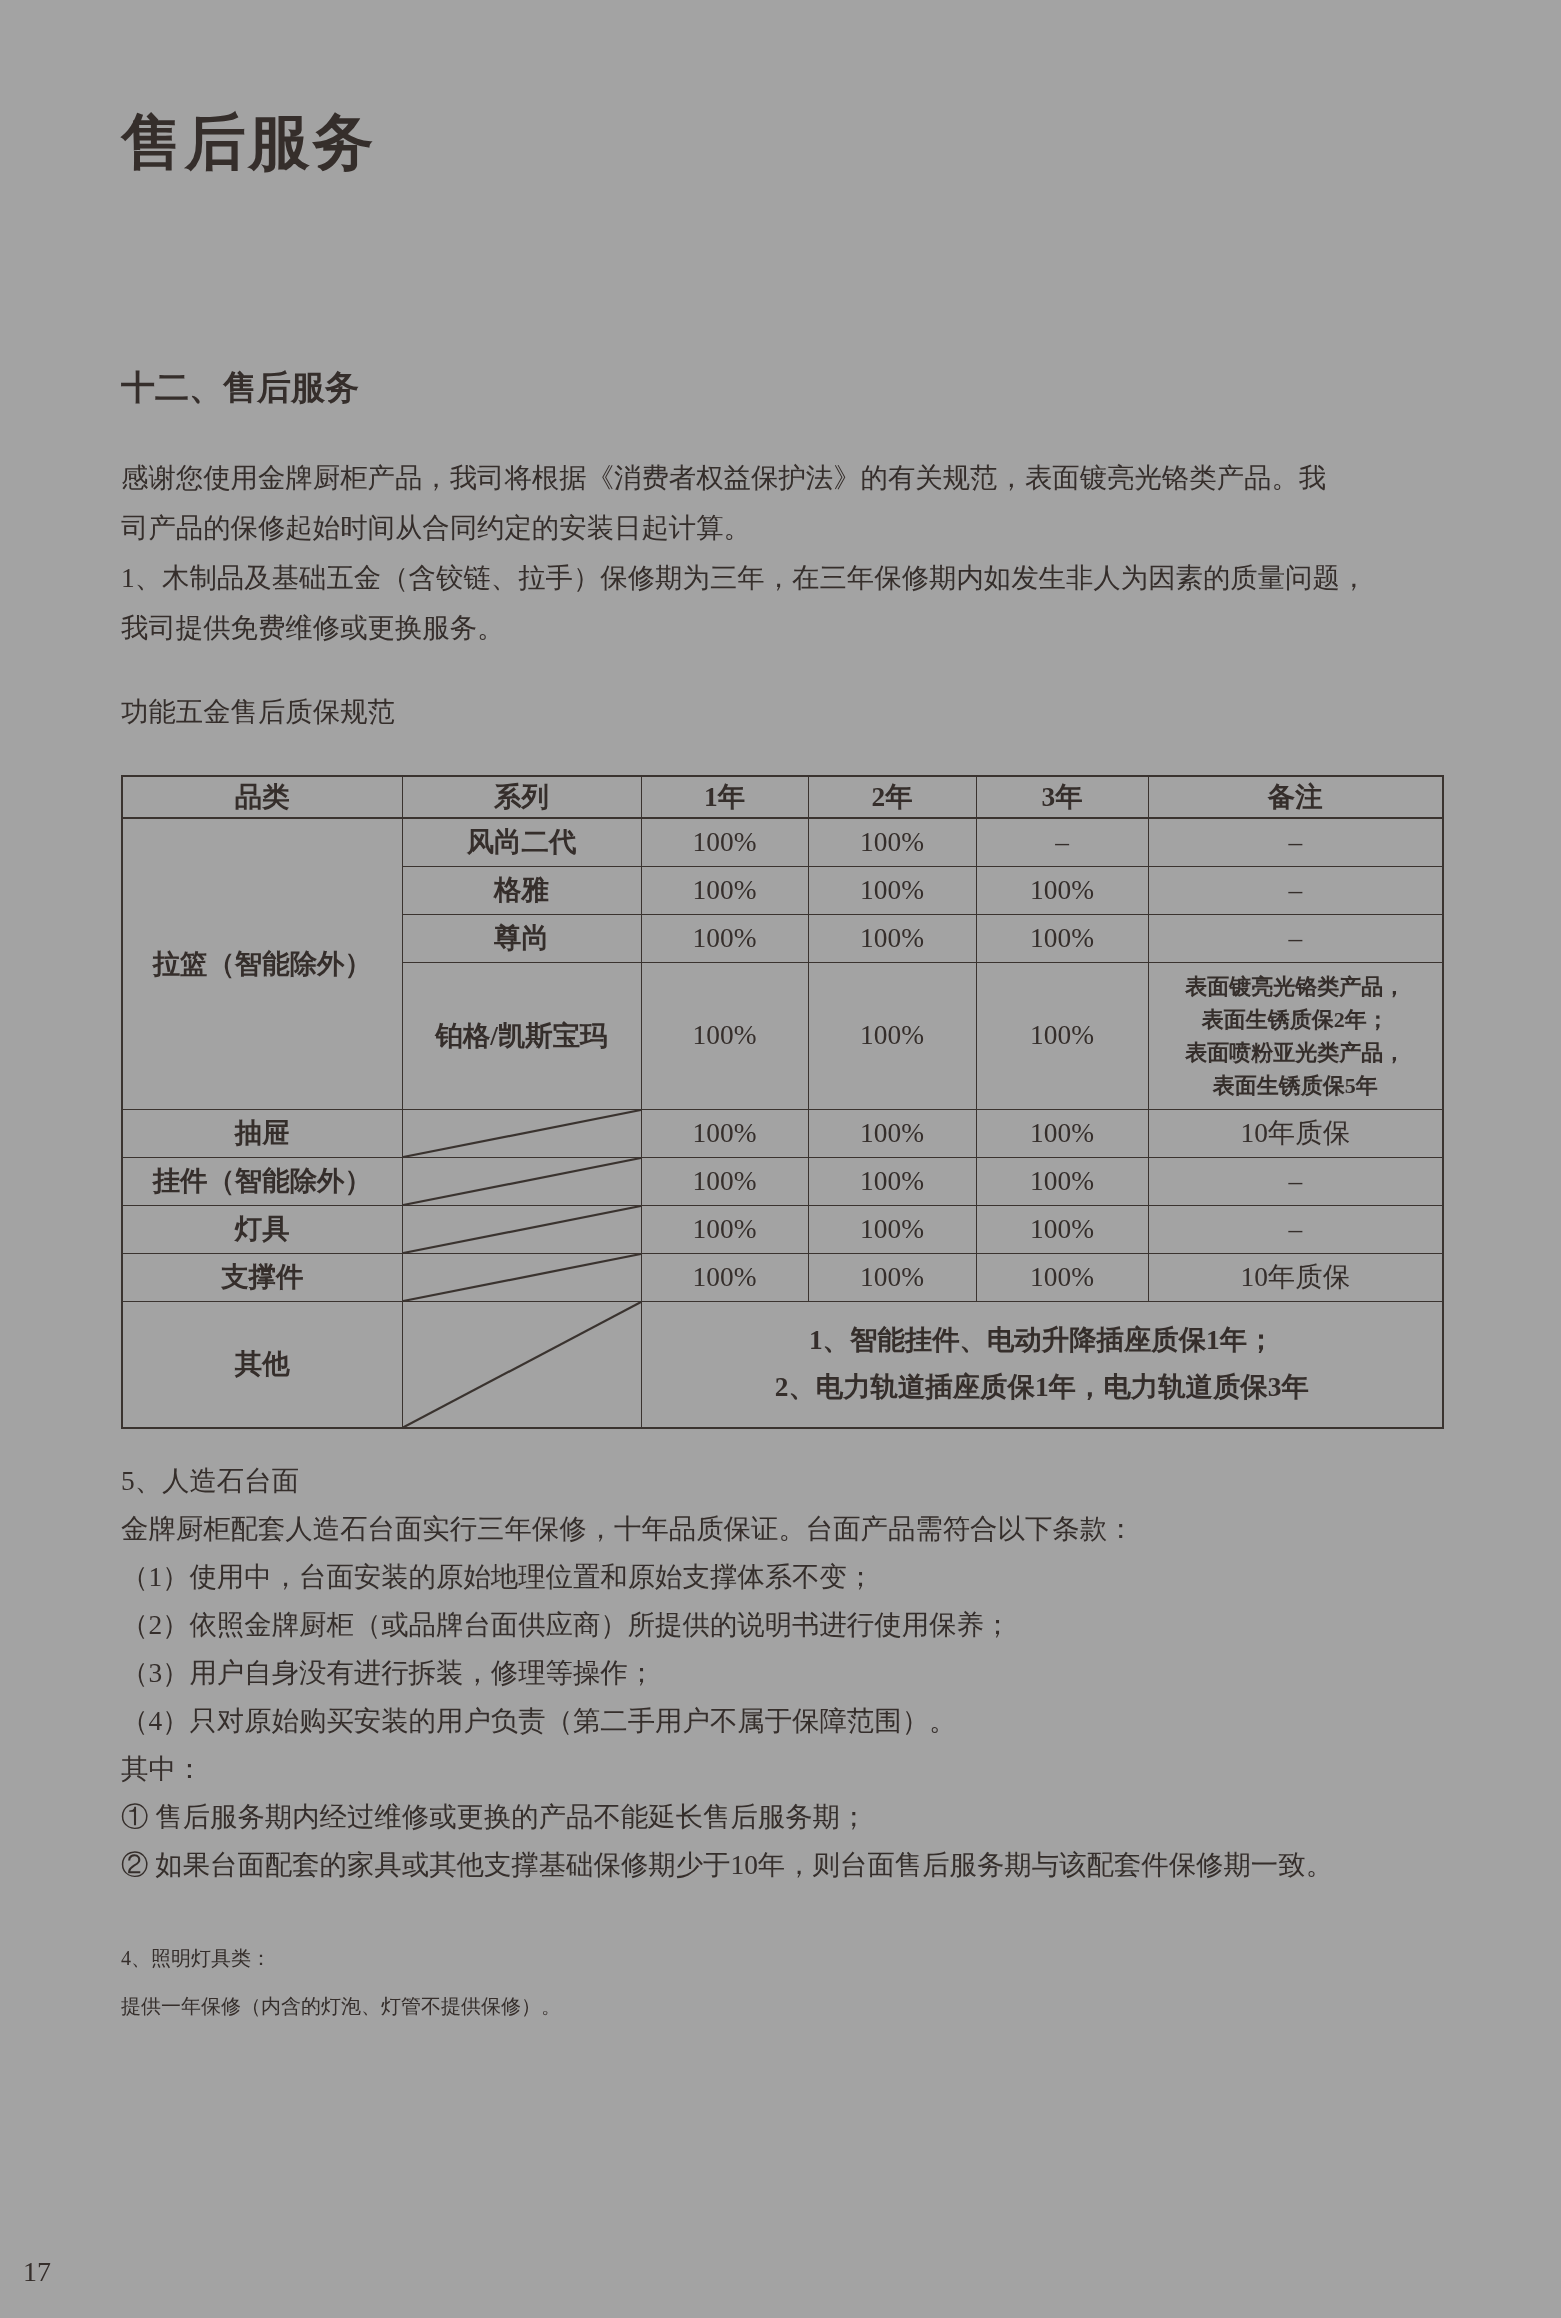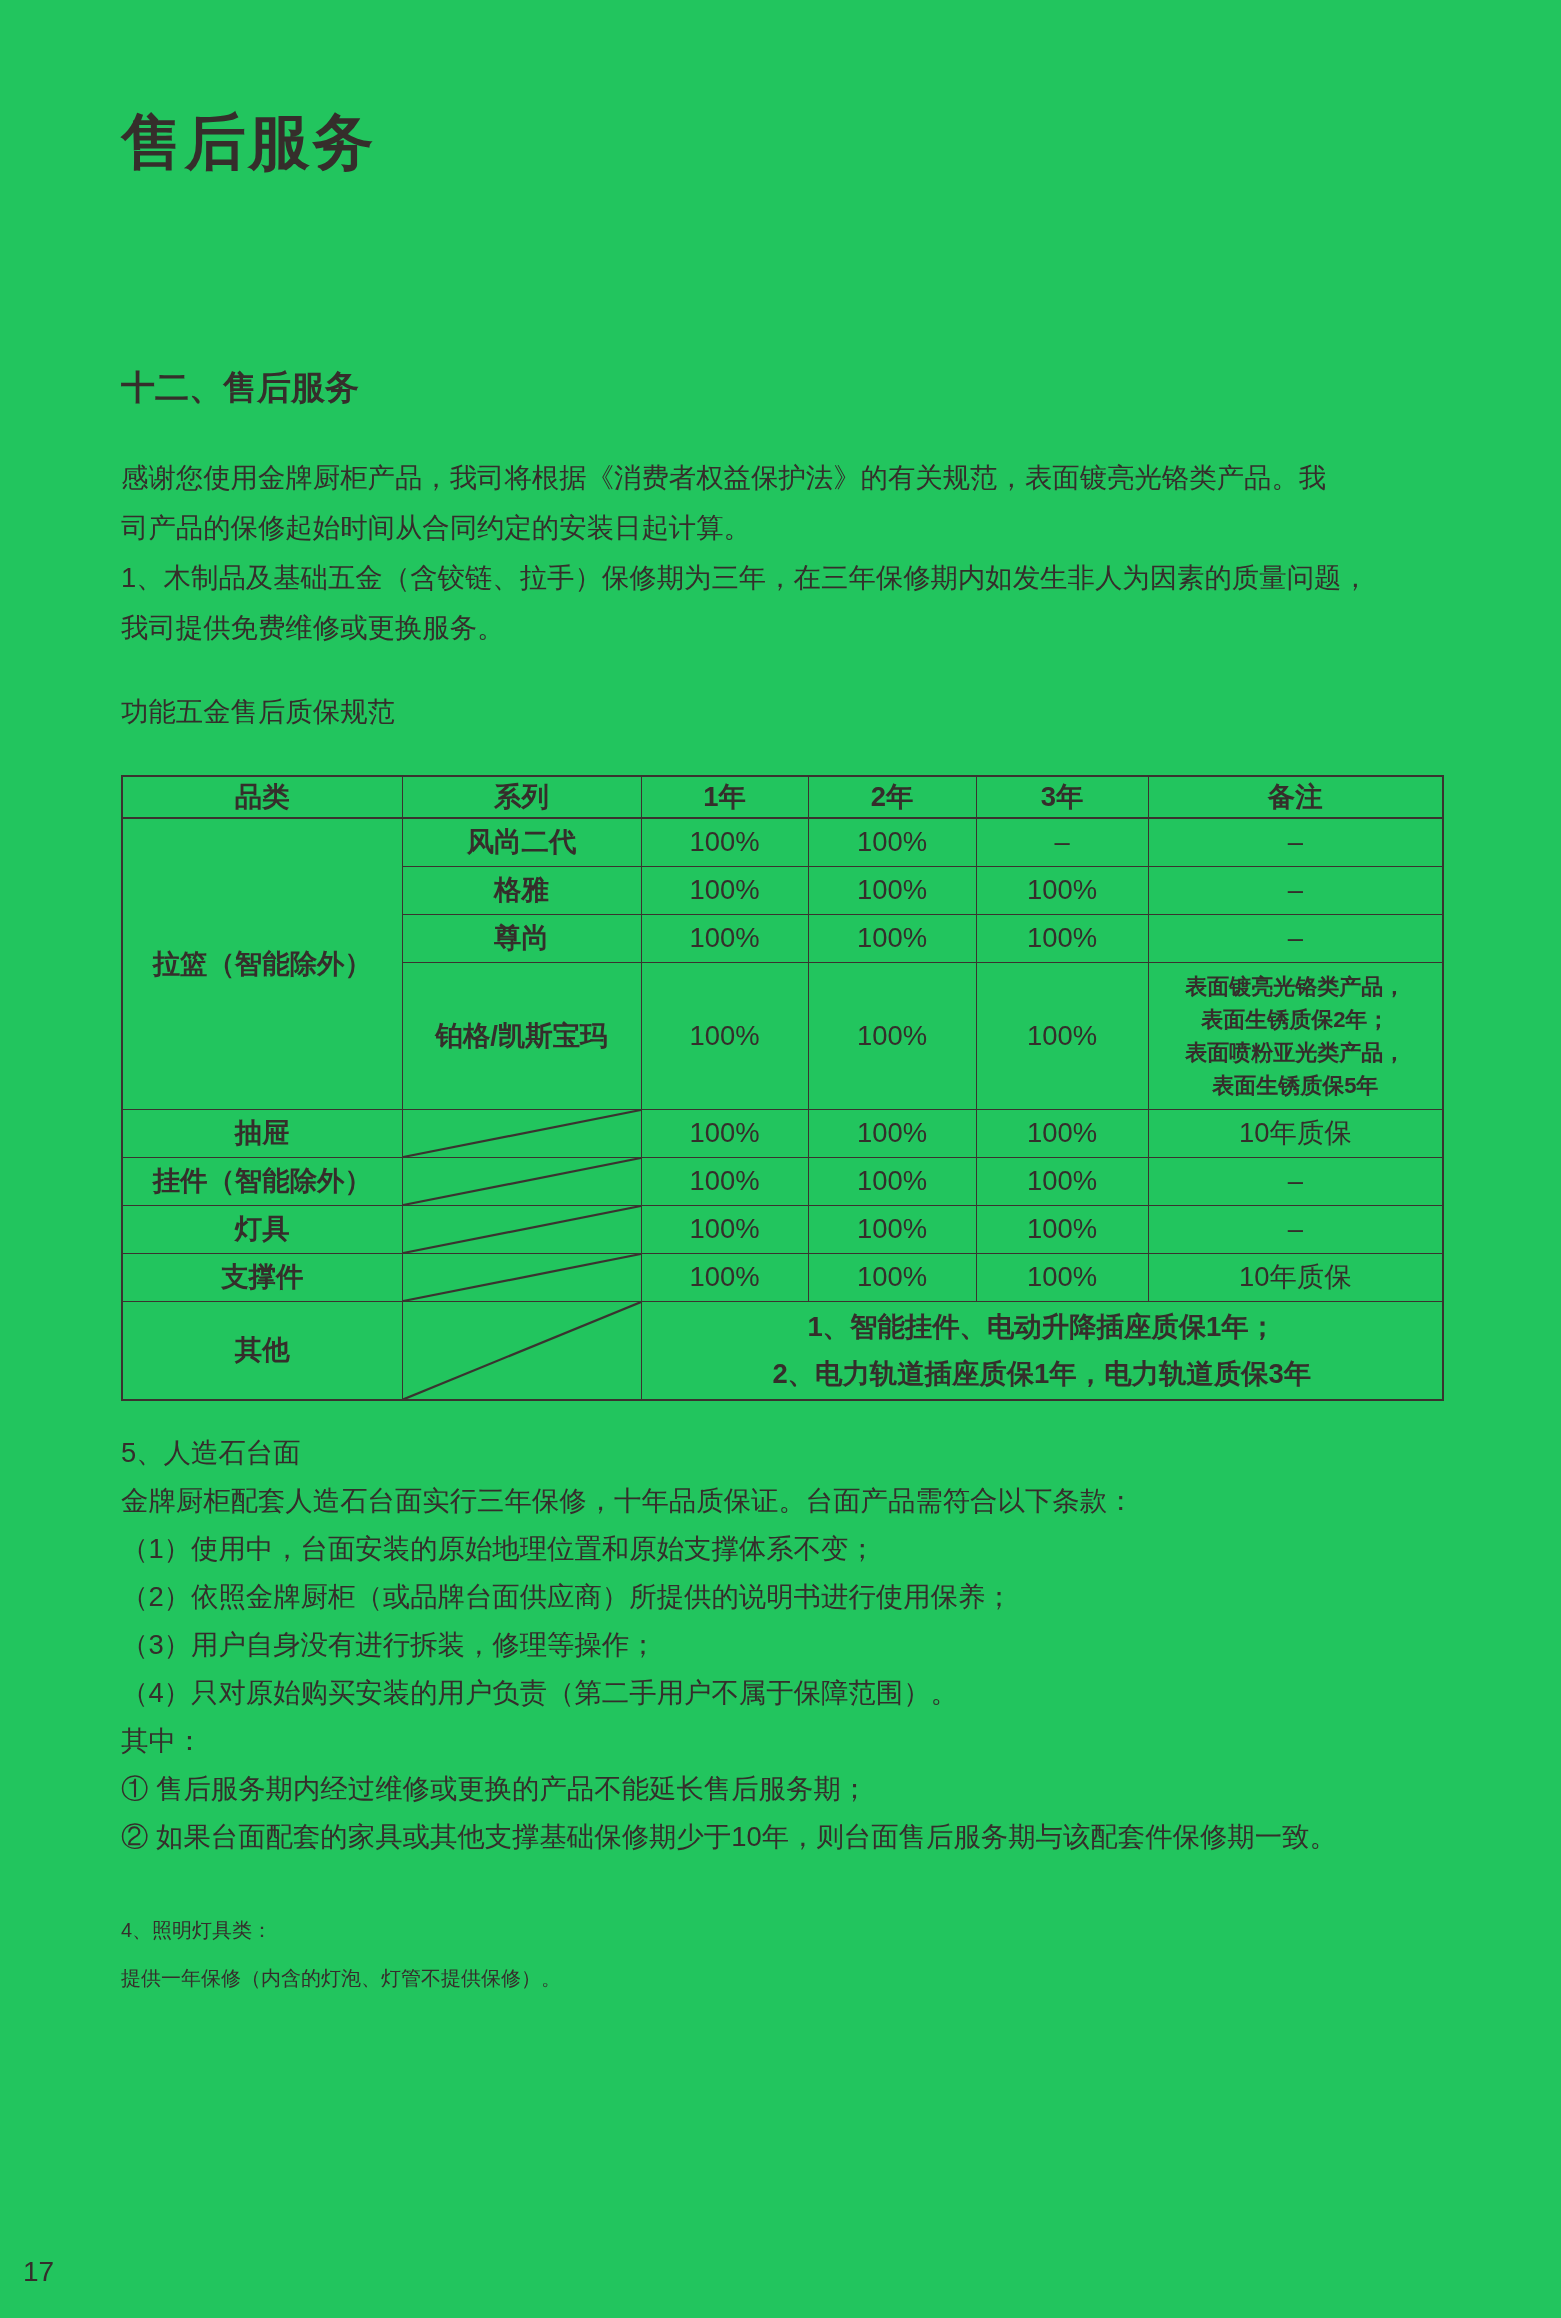--- a/index.html
+++ b/index.html
@@ -1,34 +1,34 @@
 <!DOCTYPE html>
 <html style="font-size:15px"><head>
 <meta charset="utf-8">
 <style>
   * { margin:0; padding:0; box-sizing:border-box; }
   html,body { background:#ffffff; }
   .page {
-    position:relative; width:1561px; height:2319px; background:#22c55e;
-    font-family:Liberation Sans, sans-serif;
+    position:relative; width:1561px; height:2319px; background:#a3a3a3;
+    font-family:Liberation Serif, serif;
     color:#352e2b; overflow:hidden;
   }
   .content { padding:0 118px 0 121px; }
   .doc-title { margin-top:112px; font-size:61px; font-weight:700; letter-spacing:2.8px; line-height:1; }
   .sec-heading { margin-top:194px; font-size:34px; font-weight:700; line-height:41px; }
   .intro-block { margin-top:45px; font-size:27.4px; line-height:50px; }
   .table-label { margin-top:34px; font-size:27.4px; line-height:50px; }
 
   table.warranty { margin-top:38px; border-collapse:collapse; width:1321px; table-layout:fixed; border:2.8px solid #3a332f; }
   table.warranty td { border:1.9px solid #3a332f; text-align:center; vertical-align:middle; font-size:27.4px; padding:0; }
   tr.h-head  { height:42px; }
   tr.h-head td { border-bottom-width:2.8px; font-weight:700; }
   tr.h-std   { height:48px; }
   tr.h-big   { height:147px; }
-  tr.h-other { height:99px; }
+  tr.h-other { height:127px; }
   td.bold { font-weight:700; }
   td.nr { border-right:none; }
   td.nl { border-left:none; }
   td.remark-small div { font-size:22px; line-height:33px; font-weight:700; }
   td.note-cell { text-align:left; padding-left:32px; font-weight:700; }
   td.note-cell div { line-height:47px; }
   td.diag { position:relative; }
   td.diag svg { position:absolute; left:0; top:0; width:100%; height:100%; display:block; }
 
   .sec2-block { margin-top:28px; font-size:27.4px; line-height:48px; }

